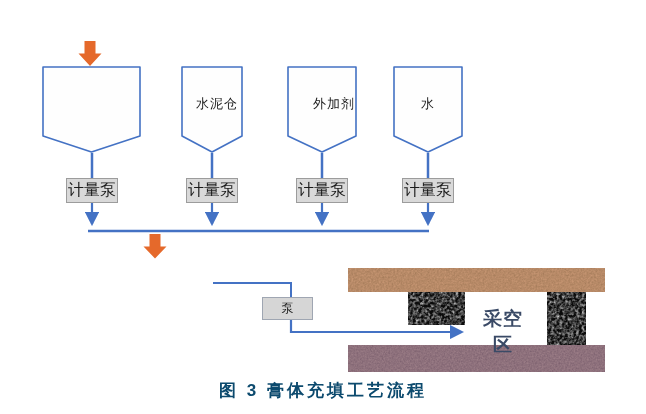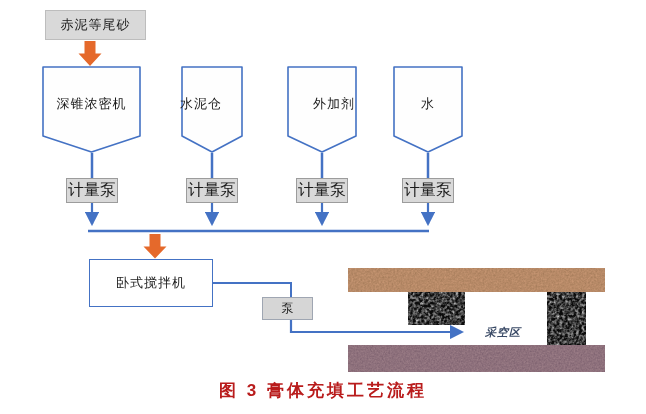--- a/index.html
+++ b/index.html
@@ -9,44 +9,44 @@
   }
   .layer{position:absolute;left:0;top:0;width:646px;height:414px;}
   .abs{position:absolute;box-sizing:border-box;}
   .node-text{display:flex;align-items:center;justify-content:center;text-align:center;}
   .source-box{
     left:45px;top:10px;width:101px;height:30px;
     background:var(--gray_fill);border:1px solid #BDBDBD;font-size:13px;letter-spacing:1px;
   }
   .hopper-label{top:96px;height:15px;font-size:13px;letter-spacing:1px;}
   .hl-1{left:43px;width:97px;}
-  .hl-2{left:171px;width:60px;}
+  .hl-2{left:187px;width:60px;}
   .hl-3{left:288px;width:92px;}
   .hl-4{left:394px;width:68px;}
   .pump-box{
     top:178px;width:52px;height:25px;font-size:16px;
     background:var(--gray_fill);border:1px solid var(--gray_border);
   }
   .pb-1{left:66px;} .pb-2{left:186px;} .pb-3{left:296px;} .pb-4{left:402px;}
   .mixer-box{
     left:89px;top:259px;width:124px;height:48px;
     background:#ffffff;border:1.6px solid var(--blue);font-size:13px;letter-spacing:1px;
   }
   .pump2-box{
     left:262px;top:297px;width:51px;height:23px;font-size:12px;
     background:#D6D6D6;border:1px solid #9FA6B2;
   }
   .goaf-label{
-    left:477px;top:324px;width:52px;height:16px;font-size:11px;
-    color:var(--goaf_text);letter-spacing:1px;font-weight:bold;font-style:italic;
+    left:477px;top:324px;width:52px;height:16px;font-size:19px;
+    color:var(--goaf_text);letter-spacing:1px;font-weight:bold;
   }
   .caption{
     left:0;top:379px;width:646px;height:22px;
     font-family:"Liberation Sans","DejaVu Sans",sans-serif;
-    font-weight:bold;font-size:17px;letter-spacing:3px;color:#b91c1c;
+    font-weight:bold;font-size:17px;letter-spacing:3px;color:#0c4a6e;
   }
   
   .blue-line{stroke:var(--blue);fill:none;}
   .ah{fill:var(--blue);}
   .hopper{fill:#FEFEFE;stroke:var(--blue);stroke-width:1.6;stroke-linejoin:round;}
   .block-arrow{fill:var(--orange);}
 </style>
 </head>
 <body>
 
@@ -107,32 +107,29 @@
       <rect x="408" y="292" width="57" height="33" filter="url(#specksWhite)" opacity="0.9"></rect>
 
       <rect x="547" y="292" width="39" height="54" fill="#0B0B0B"></rect>
       <rect x="547" y="292" width="39" height="54" filter="url(#specksWhite)" opacity="0.9"></rect>
 
       <rect x="348" y="345" width="257" height="27" fill="#9C7E87"></rect>
       <rect x="348" y="345" width="257" height="27" filter="url(#grainBottom)" opacity="0.9"></rect>
     </g>
   </svg>
 
-  <div class="abs node-text source-box">赤泥等尾砂</div>
 
-  <div class="abs node-text hopper-label hl-1">深锥浓密机</div>
   <div class="abs node-text hopper-label hl-2">水泥仓</div>
   <div class="abs node-text hopper-label hl-3">外加剂</div>
   <div class="abs node-text hopper-label hl-4">水</div>
 
   <div class="abs node-text pump-box pb-1">计量泵</div>
   <div class="abs node-text pump-box pb-2">计量泵</div>
   <div class="abs node-text pump-box pb-3">计量泵</div>
   <div class="abs node-text pump-box pb-4">计量泵</div>
 
-  <div class="abs node-text mixer-box">卧式搅拌机</div>
 
   <div class="abs node-text pump2-box">泵</div>
 
   <div class="abs node-text goaf-label">采空区</div>
 
   <div class="abs node-text caption">图 3  膏体充填工艺流程</div>
 </div>
 
 </body></html>

